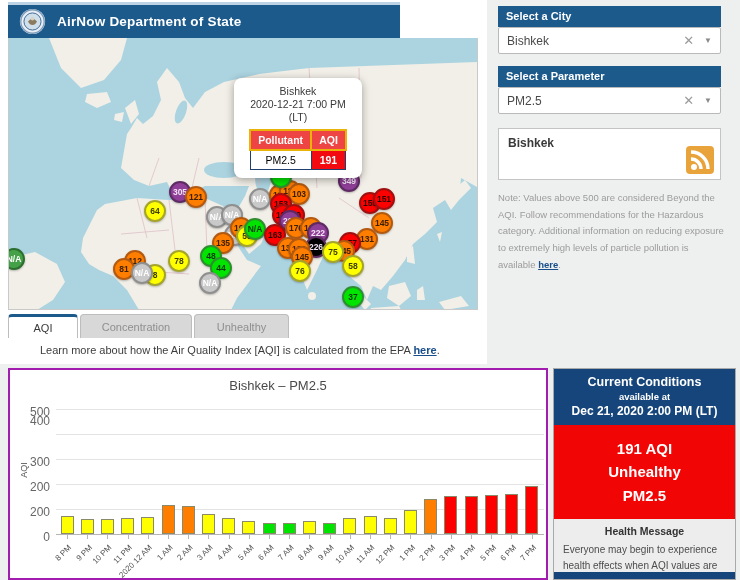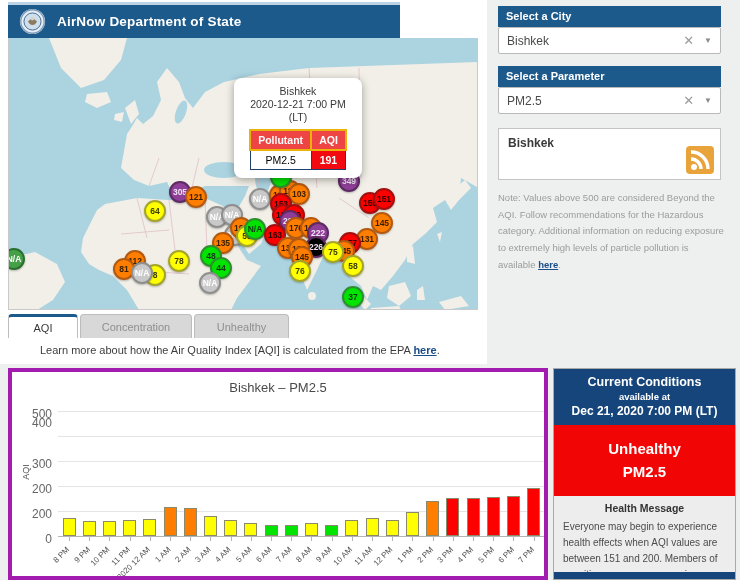--- a/index.html
+++ b/index.html
@@ -53,21 +53,21 @@
   .tab { height:24px; display:flex; align-items:center; justify-content:center;
          font-size:11px; border:1px solid #bdbdbd; border-bottom:none; cursor:pointer;
          background:#d8d8d8; color:#8f8f8f; margin-right:2px;
          border-top-left-radius:4px; border-top-right-radius:4px; }
   .tab.active { background:#ffffff; color:#3a3a3a; border-top:3px solid #1c5a8c; }
   #tab-aqi { width:70px; } #tab-conc { width:112px; } #tab-hist { width:95px; }
   #learn-more { left:8px; top:344px; font-size:11px; color:#3d3d3d;margin-left:32px; }
 
   
   #chart-panel { left:8px; top:368px; width:540px; height:212px; background:#ffffff;
-                 border:4px solid #a21caf; overflow:hidden; }
+                 border:2px solid #a21caf; overflow:hidden; }
   #chart-title { position:absolute; left:0; top:8px; width:100%; text-align:center;
                  font-size:13px; color:#4a4a4a; }
   #y-axis-label { position:absolute; left:6px; top:95px; font-size:9px; color:#555;
                   transform:rotate(-90deg); }
   .gridline { position:absolute; left:46px; width:488px; height:1px; background:#e4e4e4; }
   #baseline { position:absolute; left:46px; width:488px; height:1px; background:#b5b5b5; }
   .ytick { position:absolute; width:34px; text-align:right; font-size:12px; color:#666; }
   .bar { position:absolute; width:13px; border:1px solid #8a8a6a; cursor:pointer; }
   .xtick { position:absolute; width:1px; height:4px; background:#b5b5b5; }
   .xlab { position:absolute; font-size:8px; color:#555; white-space:nowrap;
@@ -343,23 +343,24 @@
       <div class="bar" style="left: 515.1px; top: 116px; height: 48px; background: rgb(253, 0, 0);"></div>
       <div class="xtick" style="left: 521.6px; top: 165px;"></div>
       <div class="xlab" style="right: 14.4px; top: 173px;">7 PM</div>
     </div>
 </div>
 
 <div id="cond-panel" class="abs">
   <div id="cond-head">
     <div class="l1">Current Conditions</div>
     <div class="l2">available at</div>
-    <div class="l3">Dec 21, 2020 7:00 PM (LT)</div>
+    <div class="l3">Dec 21, 2020 2:00 PM (LT)</div>
   </div>
   <div id="cond-aqi">
+    <div>191 AQI</div>
     <div>Unhealthy</div>
     <div>PM2.5</div>
   </div>
   <div id="cond-health">
     <div id="health-title">Health Message</div>
     <div id="health-body">Everyone may begin to experience health effects when AQI values are between 151 and 200. Members of sensitive groups may experience more serious health effects.</div>
   </div>
   <div id="cond-footer"></div>
 </div>
 

